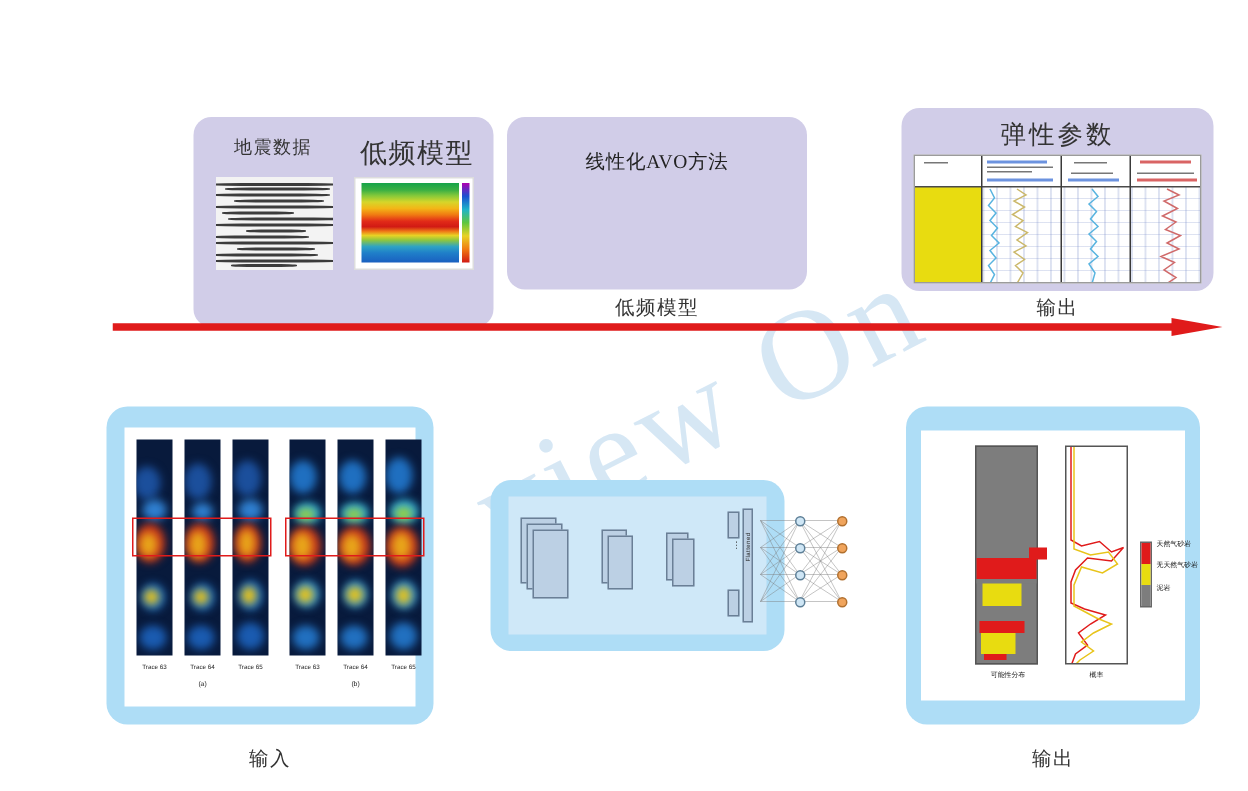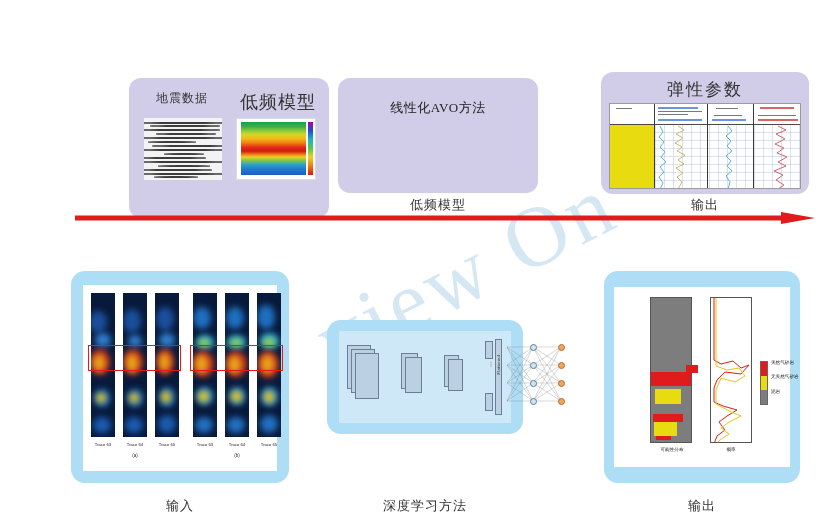--- a/index.html
+++ b/index.html
@@ -383,16 +383,15 @@
         <div class="legend-txt" style="top:13px;">无天然气砂岩</div>
         <div class="legend-txt" style="top:28px;">泥岩</div>
       </div>
 
       <div class="axis-lbl" style="left:30px;top:160px;width:56px;">可能性分布</div>
       <div class="axis-lbl" style="left:94px;top:160px;width:46px;">概率</div>
     </div>
   </div>
 
   <div class="bottom-lbl" style="left:71px;width:218px;">输入</div>
-  <div class="bottom-lbl" style="left:327px;width:196px;">深度学习方法</div>
   <div class="bottom-lbl" style="left:604px;width:196px;">输出</div>
 
 </div>
 
 </body></html>

